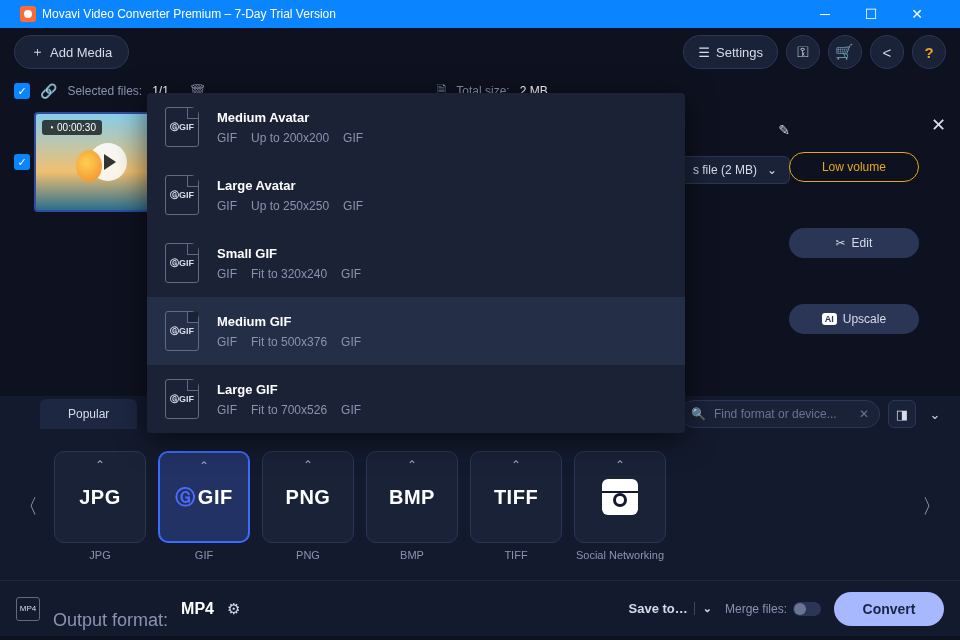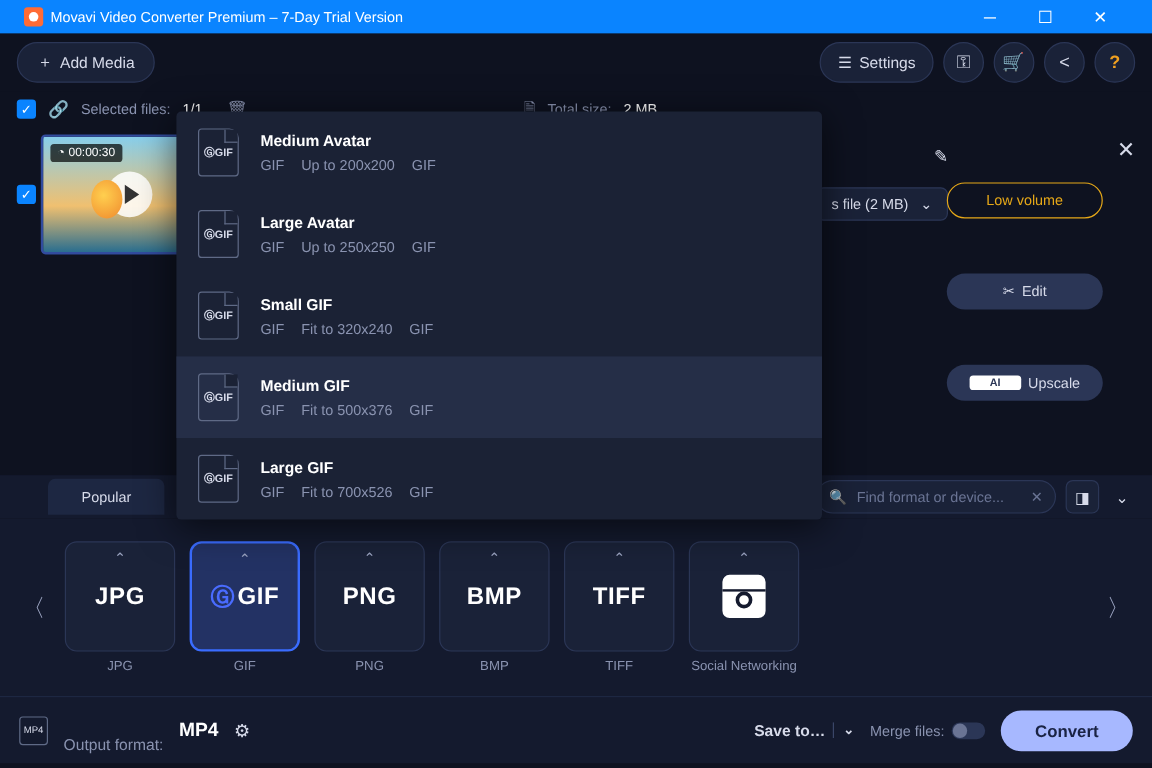--- a/index.html
+++ b/index.html
@@ -77,21 +77,21 @@
 .fmt-card.active { border: 2px solid #3a6cff; background: #233264; }
 .fmt-card .chev-up { position: absolute; top: 6px; font-size: 12px; color: #9aa3c0; }
 .fmt-logo { font-size: 20px; font-weight: 800; color: #fff; letter-spacing: 0.5px; }
 .fmt-label { font-size: 11px; color: #8a93b0; }
 .social-icon { width: 36px; height: 36px; background: #fff; border-radius: 6px; display: flex; flex-direction: column; align-items: center; justify-content: center; }
 .social-icon .lens { width: 14px; height: 14px; border: 3px solid #141a2e; border-radius: 50%; }
 
 
 .bottom { height: 56px; background: #141a2e; display: flex; align-items: center; padding: 0 16px; gap: 13px; border-top: 1px solid #1d2742; }
 .mp4-badge { width: 24px; height: 24px; border: 1px solid #5f6a86; border-radius: 3px; display: flex; align-items: center; justify-content: center; font-size: 8px; }
-.out-label { font-size: 13px; color: #8a93b0; margin-top: 24px; }
+.out-label { font-size: 18px; color: #8a93b0; margin-top: 24px; }
 .out-fmt { font-weight: bold; color: #fff; }
 .gear-sm { font-size: 15px; cursor: pointer; }
 .bottom .spacer { flex: 1; }
 .save-to { font-size: 13px; font-weight: bold; display: flex; align-items: center; gap: 6px; cursor: pointer; }
 .save-to .drop { border-left: 1px solid #3a4668; padding-left: 8px; font-size: 11px; }
 .merge { font-size: 12px; color: #8a93b0; display: flex; align-items: center; gap: 6px; }
 .toggle { width: 28px; height: 14px; background: #2b3656; border-radius: 8px; position: relative; }
 .toggle::after { content: ""; position: absolute; width: 12px; height: 12px; background: #6a7494; border-radius: 50%; top: 1px; left: 1px; }
 .convert-btn { width: 110px; height: 34px; background: #a7b8ff; color: #1a2344; border-radius: 18px; font-size: 14px; font-weight: bold; display: flex; align-items: center; justify-content: center; cursor: pointer; }
 
@@ -172,21 +172,21 @@
   <div class="right-panel">
     <div class="vol-col">
       <div class="pill-btn low-vol">
         <span>Low volume</span>
       </div>
       <div class="pill-btn edit-btn">
         <span>✂</span>
         <span>Edit</span>
       </div>
       <div class="pill-btn upscale-btn">
-        <span style="background:#fff;color:#2b3656;font-size:9px;font-weight:bold;padding:1px 17px;border-radius:3px;">AI</span>
+        <span style="background:#fff;color:#2b3656;font-size:9px;font-weight:bold;padding:1px 3px;border-radius:3px;">AI</span>
         <span>Upscale</span>
       </div>
     </div>
     <div class="close-x">✕</div>
   </div>
 </div>
 
 <div class="preset-dropdown">
   <div class="preset-item">
     <div class="preset-icon">ⒼGIF</div>

